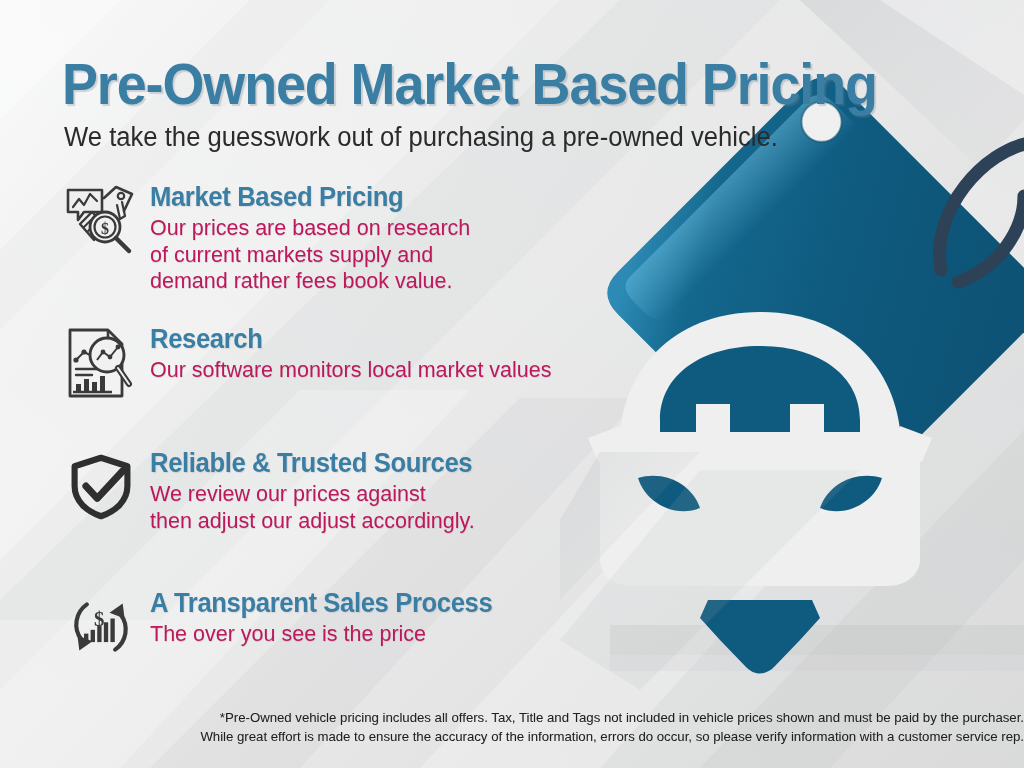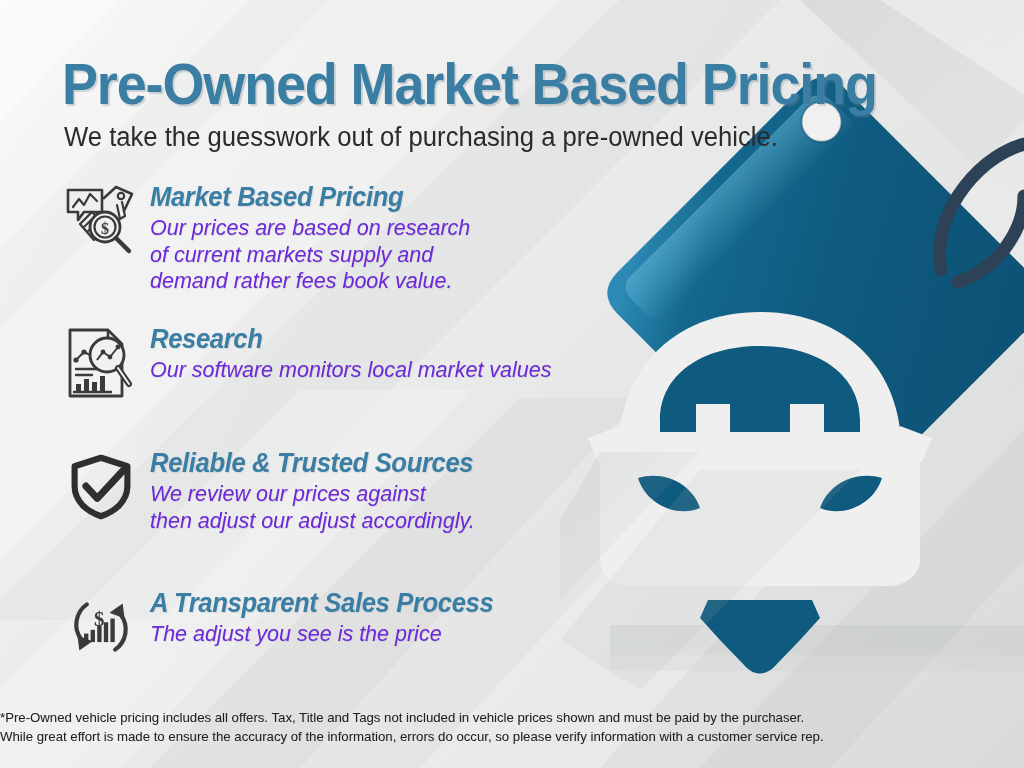--- a/index.html
+++ b/index.html
@@ -33,45 +33,45 @@
     transform:scaleX(.95); transform-origin:left center;
     white-space:nowrap;
   }
 
   
   .feature { position:absolute; left:60px; }
   .feature .ficon {
     position:absolute; left:0; top:0;
     width:80px; height:80px;
   }
-  .feature .ftext { position:absolute; left:90px; top:0;font-style:italic; }
+  .feature .ftext { position:absolute; left:90px; top:0; }
   .fhead {
     font-size:27px; font-weight:bold; color:#3a7ea4;
     letter-spacing:-.4px; white-space:nowrap;
     transform:scaleX(.95); transform-origin:left center;
     text-shadow:1px 1px 1px rgba(130,140,150,.22);
     margin-bottom:2px;
   }
   .fbody {
-    font-size:21.5px; color:#6d28d9; line-height:26.5px;
+    font-size:21.5px; color:#be185d; line-height:26.5px;
     white-space:nowrap;
   }
   .fbody div { text-shadow:.5px .5px .6px rgba(150,155,160,.30); }
 
   #f1 { top:182px; }
   #f2 { top:324px; }
   #f3 { top:448px; }
   #f4 { top:588px; }
   #f3 .ficon { left:8px; top:6px; width:66px; height:66px; }
   #f4 .ficon { left:8px; top:6px; width:66px; height:66px; }
 
   
   .disclaimer {
     position:absolute; left:0; right:0; top:708px;
-    text-align:left;
+    text-align:right;
     font-size:13.2px; color:#202020; line-height:19px;
   }
   .disclaimer div { text-shadow:.4px .4px .5px rgba(160,165,170,.35); }
 </style>
 </head>
 <body>
 
 <svg id="bg" viewBox="0 0 1024 768" preserveAspectRatio="none">
   <defs>
     <linearGradient id="bgg" x1="0" y1="0" x2="1" y2="1">
@@ -298,21 +298,21 @@
         <rect x="17" y="42" width="4.6" height="9"></rect>
         <rect x="24" y="38" width="4.6" height="13"></rect>
         <rect x="31" y="34" width="4.6" height="17"></rect>
         <rect x="38" y="30" width="4.6" height="21"></rect>
         <rect x="45" y="26" width="4.6" height="25"></rect>
       </g>
     </svg>
     <div class="ftext">
       <div class="fhead">A Transparent Sales Process</div>
       <div class="fbody">
-        <div>The adjust you see is the price</div>
+        <div>The over you see is the price</div>
       </div>
     </div>
   </div>
 
   <div class="disclaimer">
     <div>*Pre-Owned vehicle pricing includes all offers. Tax, Title and Tags not included in vehicle prices shown and must be paid by the purchaser.</div>
     <div>While great effort is made to ensure the accuracy of the information, errors do occur, so please verify information with a customer service rep.</div>
   </div>
 
 </div>

